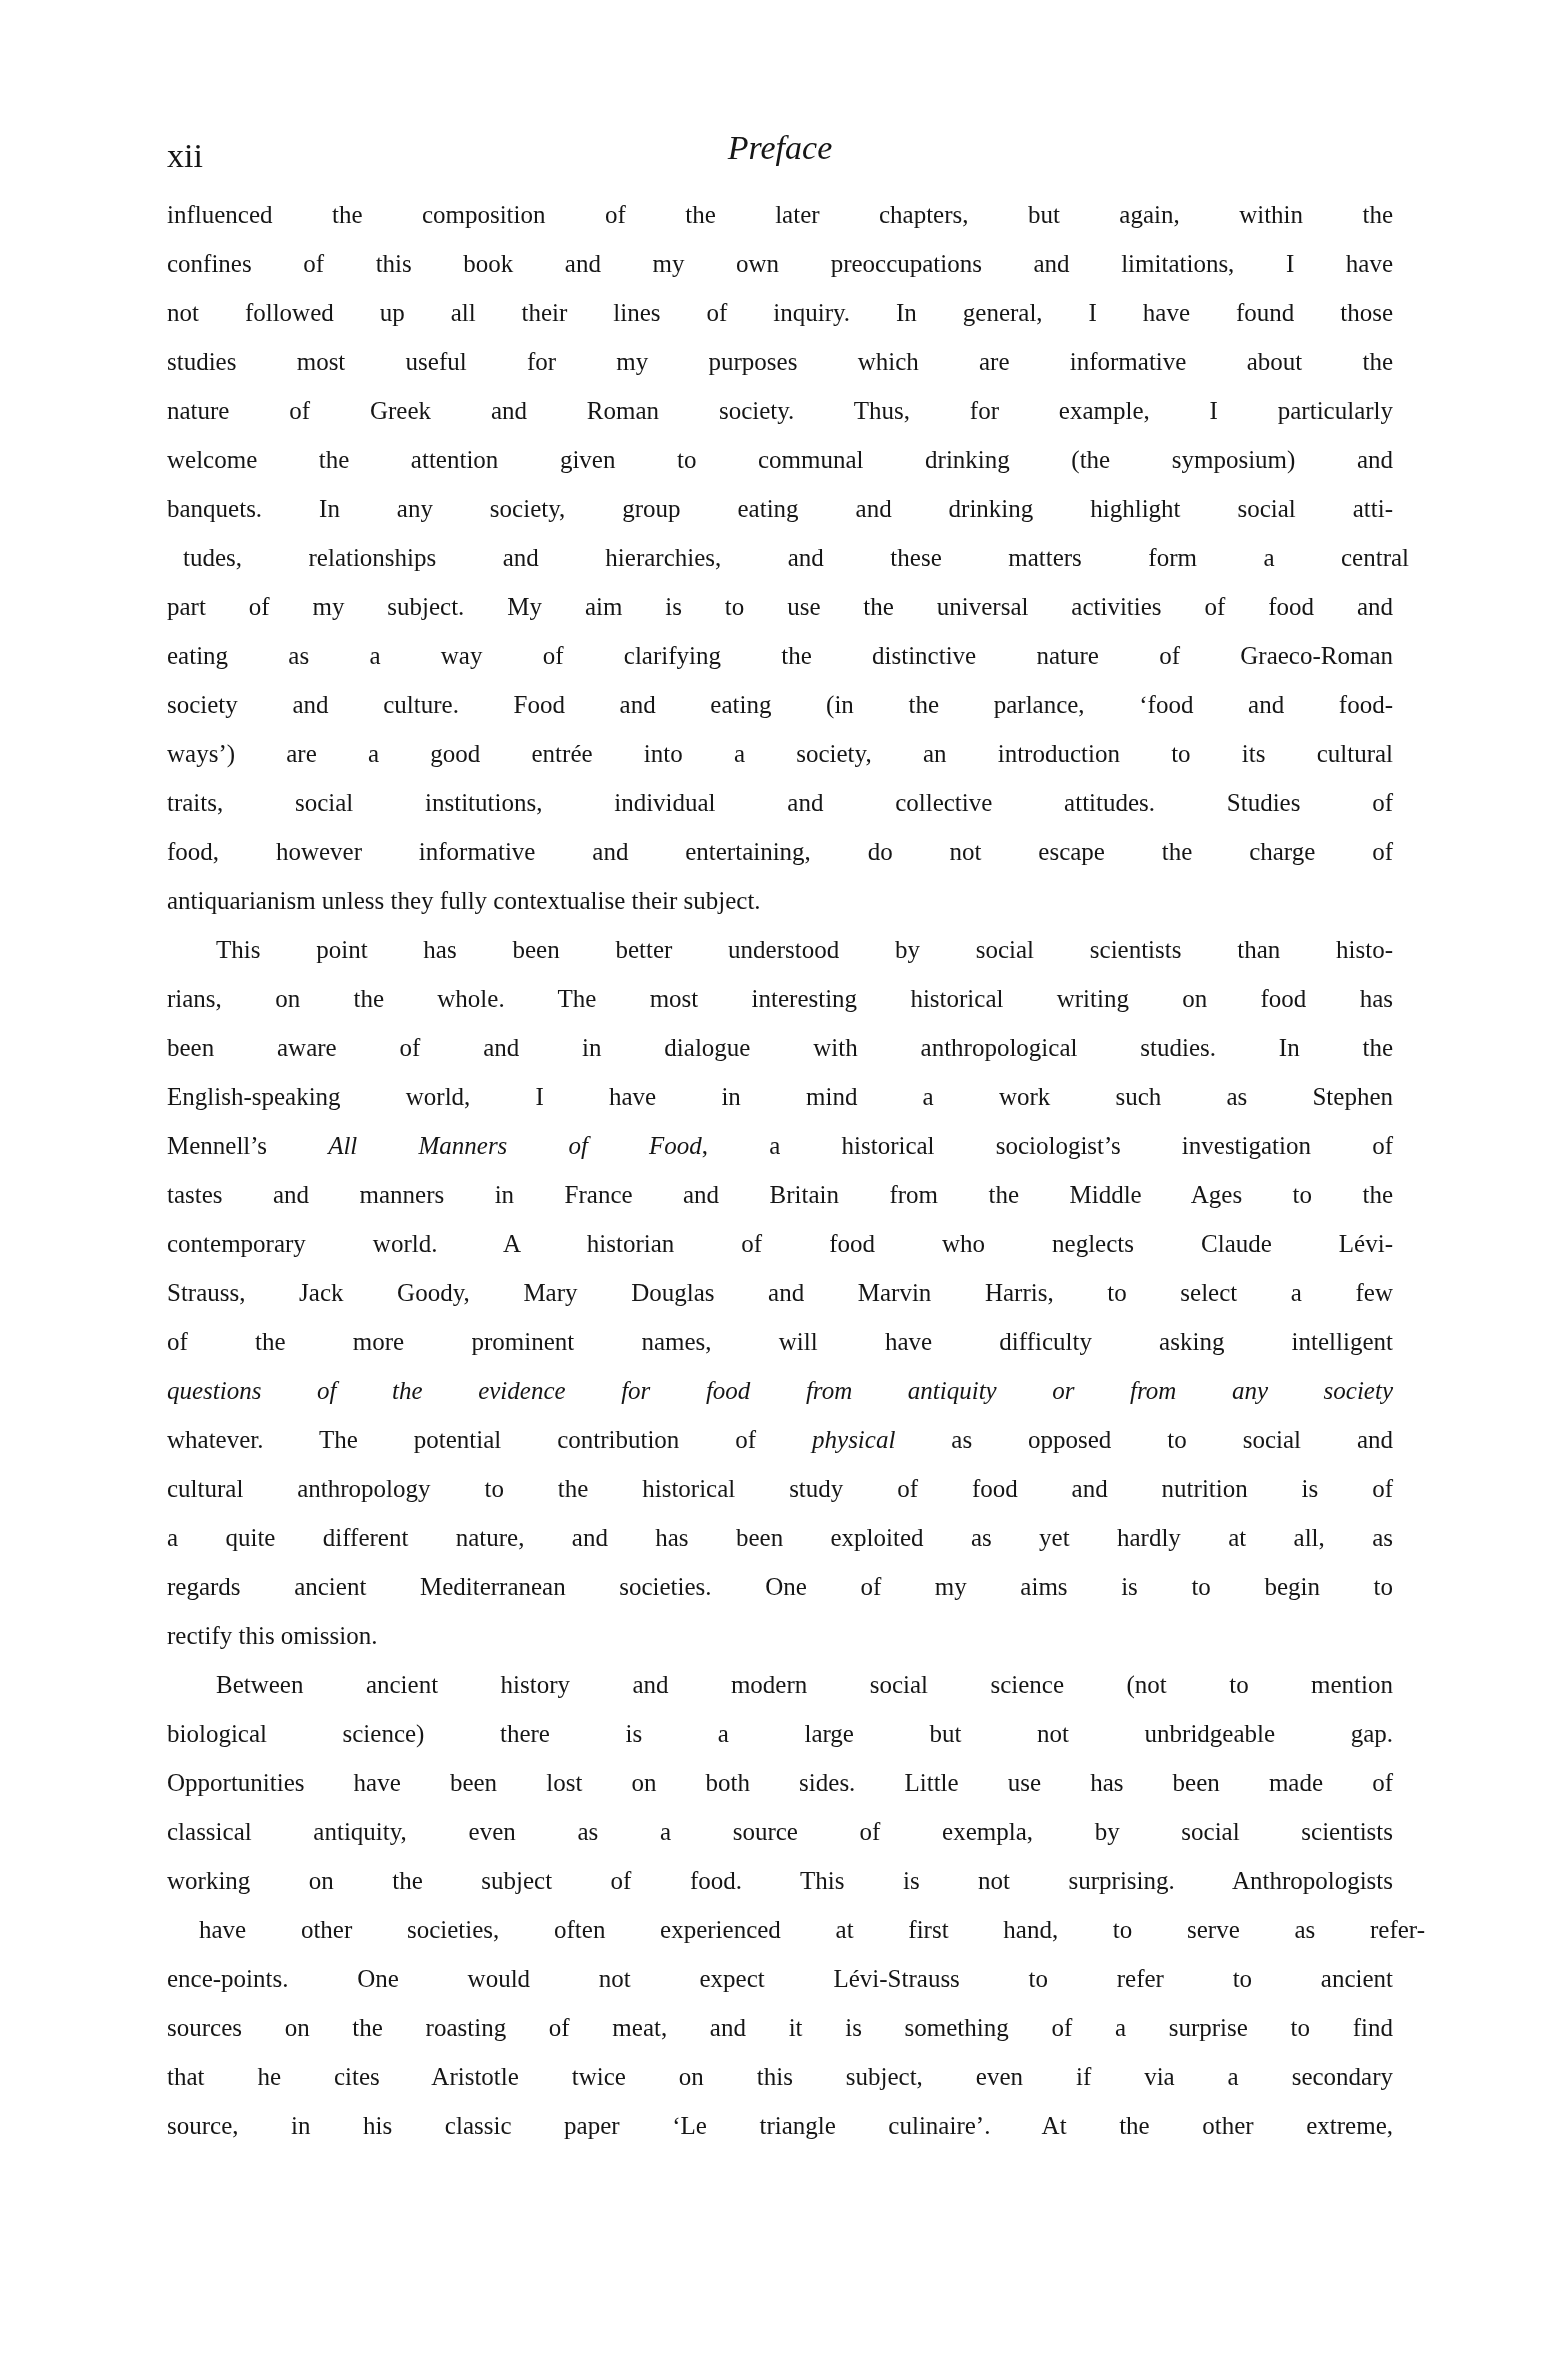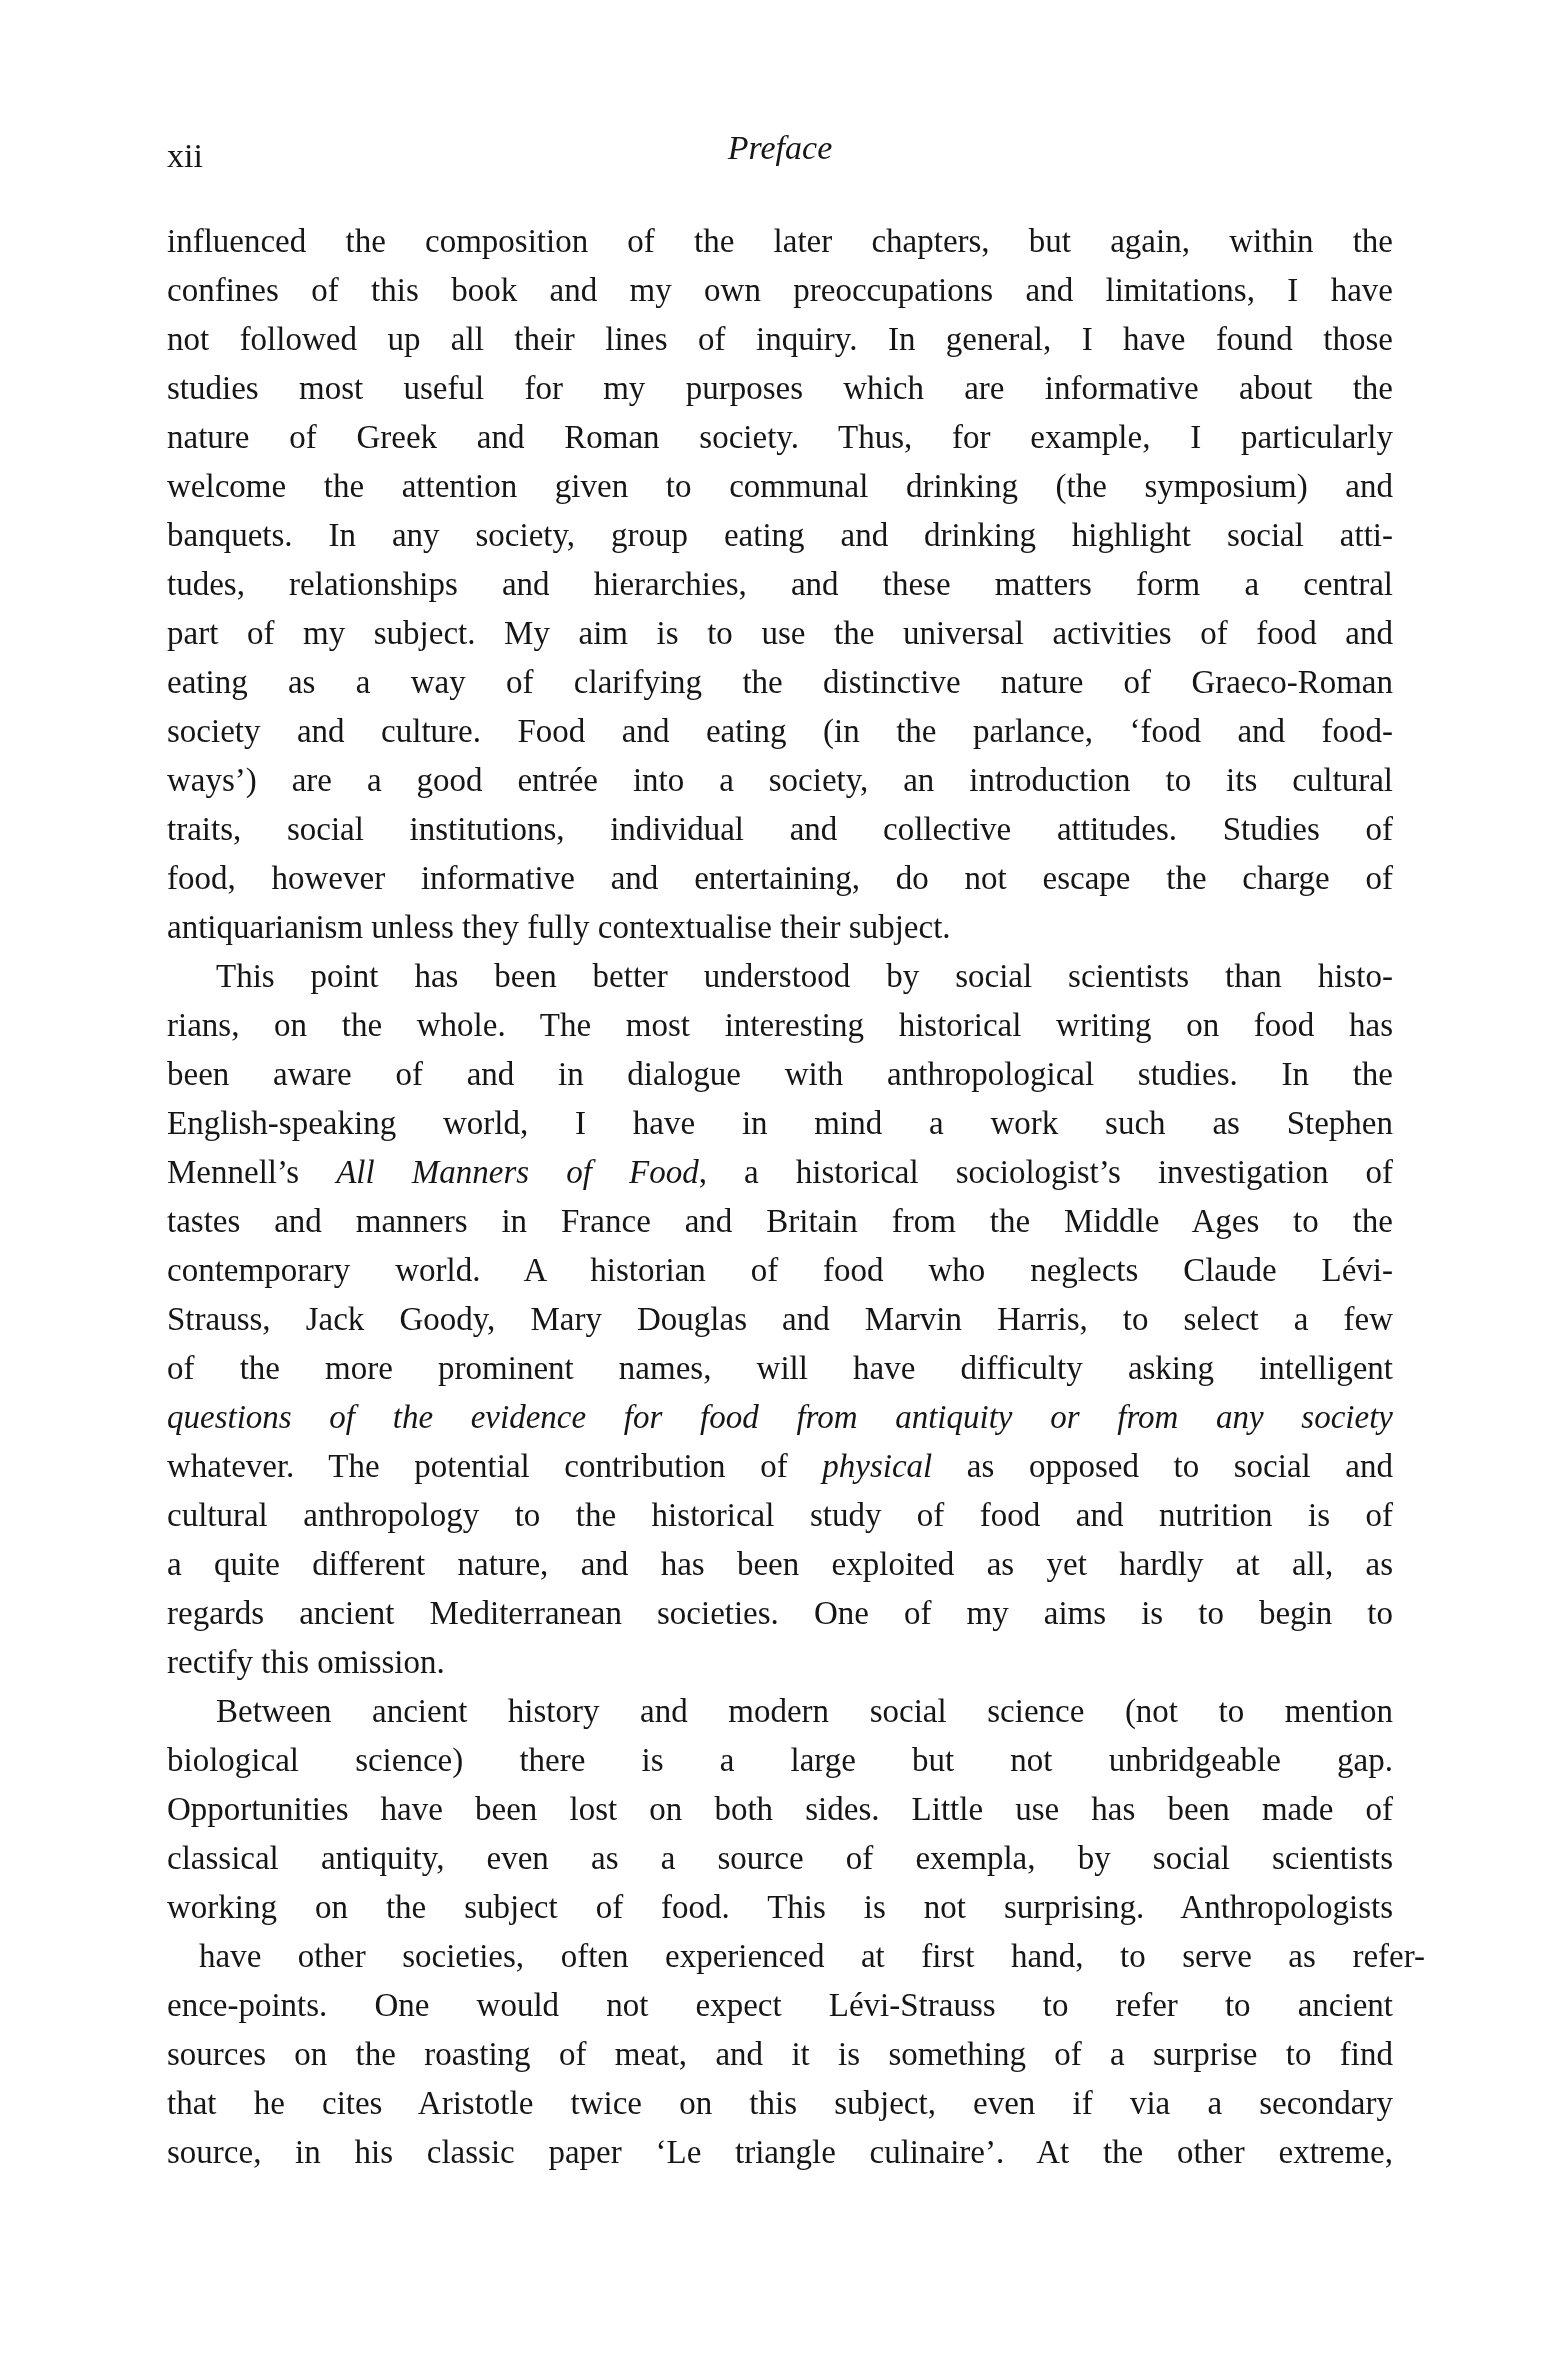--- a/index.html
+++ b/index.html
@@ -1,21 +1,21 @@
 <!DOCTYPE html>
 <html style="font-size:15px"><head>
 <meta charset="utf-8">
 <style>
   html, body { margin:0; padding:0; background:#ffffff; }
   body { width:1561px; height:2358px; position:relative; overflow:hidden;
          font-family:"Liberation Serif", "DejaVu Serif", serif; color:#161616; }
   .running-head { position:absolute; left:167px; top:123px; width:1226px; height:49px; font-size:34px; line-height:49px; }
   .folio { position:absolute; left:0; top:8px; }
   .title { position:absolute; left:0; right:0; top:0; text-align:center; font-style:italic; }
-  .body-text { position:absolute; left:167px; top:217px; width:1226px; font-size:33px; line-height:49px; }
+  .body-text { position:absolute; left:167px; top:190px; width:1226px; font-size:25px; line-height:49px; }
   .line { display:block; height:49px; white-space:nowrap; text-align:justify; text-align-last:justify; overflow:visible; }
   .line.last { text-align:left; text-align-last:left; }
   .line.indent { padding-left:49px; }
   .line span { }
   .it { font-style:italic; }
 </style>
 </head>
 <body>
 
 <div class="running-head">
@@ -26,21 +26,21 @@
 <div class="body-text" id="body-text">
 
   <div>
     <span class="line" style="display: block; text-align: justify; text-align-last: justify; width: 1226px; box-sizing: border-box;">influenced the composition of the later chapters, but again, within the</span>
     <span class="line" style="display: block; text-align: justify; text-align-last: justify; width: 1226px; box-sizing: border-box;">confines of this book and my own preoccupations and limitations, I have</span>
     <span class="line" style="display: block; text-align: justify; text-align-last: justify; width: 1226px; box-sizing: border-box;">not followed up all their lines of inquiry. In general, I have found those</span>
     <span class="line" style="display: block; text-align: justify; text-align-last: justify; width: 1226px; box-sizing: border-box;">studies most useful for my purposes which are informative about the</span>
     <span class="line" style="display: block; text-align: justify; text-align-last: justify; width: 1226px; box-sizing: border-box;">nature of Greek and Roman society. Thus, for example, I particularly</span>
     <span class="line" style="display: block; text-align: justify; text-align-last: justify; width: 1226px; box-sizing: border-box;">welcome the attention given to communal drinking (the symposium) and</span>
     <span class="line" style="display: block; text-align: justify; text-align-last: justify; width: 1226px; box-sizing: border-box;">banquets. In any society, group eating and drinking highlight social atti-</span>
-    <span class="line" style="display: block; text-align: justify; text-align-last: justify; width: 1226px; box-sizing: border-box;">tudes, relationships and hierarchies, and these matters form a central</span>
+    <span class="line" style="display: block; text-align: justify; text-align-last: justify; width: 1226px; box-sizing: border-box; margin-left: 16px;">tudes, relationships and hierarchies, and these matters form a central</span>
     <span class="line" style="display: block; text-align: justify; text-align-last: justify; width: 1226px; box-sizing: border-box;">part of my subject. My aim is to use the universal activities of food and</span>
     <span class="line" style="display: block; text-align: justify; text-align-last: justify; width: 1226px; box-sizing: border-box;">eating as a way of clarifying the distinctive nature of Graeco-Roman</span>
     <span class="line" style="display: block; text-align: justify; text-align-last: justify; width: 1226px; box-sizing: border-box;">society and culture. Food and eating (in the parlance, ‘food and food-</span>
     <span class="line" style="display: block; text-align: justify; text-align-last: justify; width: 1226px; box-sizing: border-box;">ways’) are a good entrée into a society, an introduction to its cultural</span>
     <span class="line" style="display: block; text-align: justify; text-align-last: justify; width: 1226px; box-sizing: border-box;">traits, social institutions, individual and collective attitudes. Studies of</span>
     <span class="line" style="display: block; text-align: justify; text-align-last: justify; width: 1226px; box-sizing: border-box;">food, however informative and entertaining, do not escape the charge of</span>
     <span class="line last" style="display: block; text-align: left; text-align-last: left; width: auto;">antiquarianism unless they fully contextualise their subject.</span>
   </div>
 
   <div>

